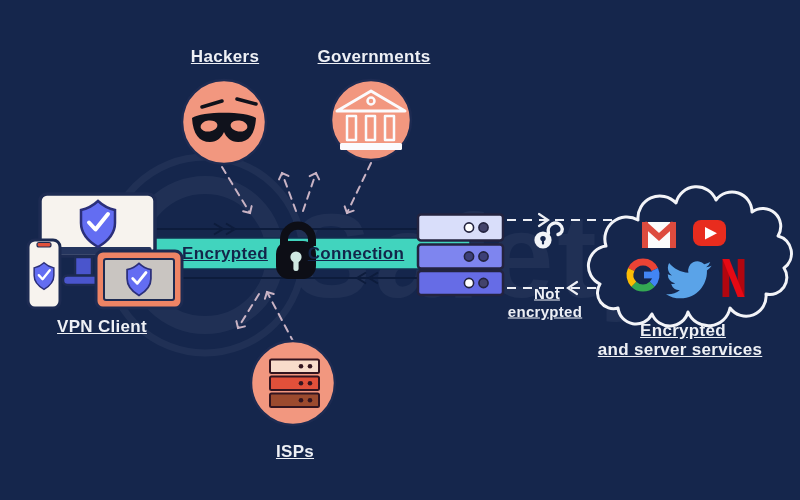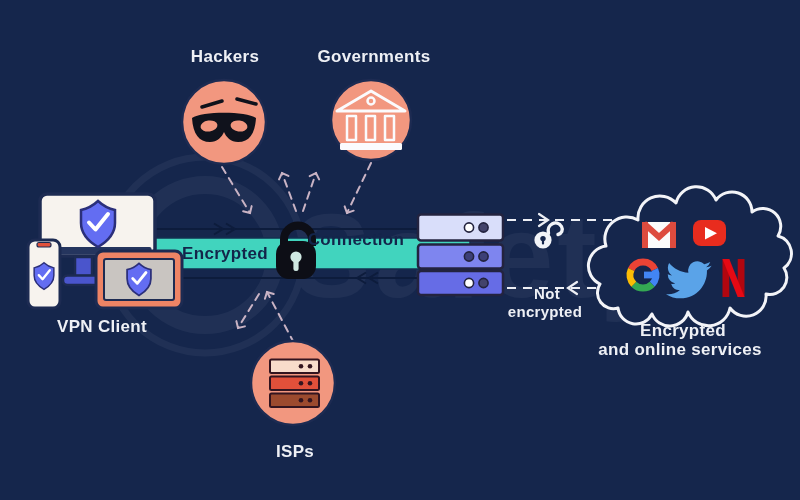--- a/index.html
+++ b/index.html
@@ -12,20 +12,21 @@
   }
   #scene{position:absolute;left:0;top:0;}
   .lbl{
     position:absolute;
     transform:translate(-50%,-50%);
     color:#eef0f5;
     font-weight:600;
     font-size:17px;
     letter-spacing:.3px;
     white-space:nowrap;
+    text-decoration:underline;
   }
   .lbl.dark{color:#13254a;}
   .lbl.small{font-size:15px;margin-top:35px;}
   #watermark-text{
     font-family:"Liberation Sans",sans-serif;
     font-weight:700;
     font-size:118px;
     letter-spacing:4px;
   }
 </style>
@@ -188,19 +189,19 @@
           <circle cx="310" cy="400.3" r="2.3" fill="#33141f" stroke="none"></circle>
       </g>
     </g>
   </svg>
 
   <div class="lbl" style="left:225px;top:57px">Hackers</div>
   <div class="lbl" style="left:102px;top:327px">VPN Client</div>
   <div class="lbl" style="left:374px;top:57px">Governments</div>
   <div class="lbl" style="left:295px;top:452px">ISPs</div>
   <div class="lbl" style="left:683px;top:331px">Encrypted</div>
-  <div class="lbl" style="left:680px;top:350px">and online services</div>
+  <div class="lbl" style="left:680px;top:350px">and server services</div>
   <div class="lbl dark" style="left:225px;top:254px">Encrypted</div>
-  <div class="lbl dark" style="left:356px;top:240px">Connection</div>
+  <div class="lbl dark" style="left:356px;top:254px">Connection</div>
   <div class="lbl small" style="left:547px;top:258px">Not</div>
   <div class="lbl small" style="left:545px;top:276px">encrypted</div>
 
 </div>
 
 </body></html>

